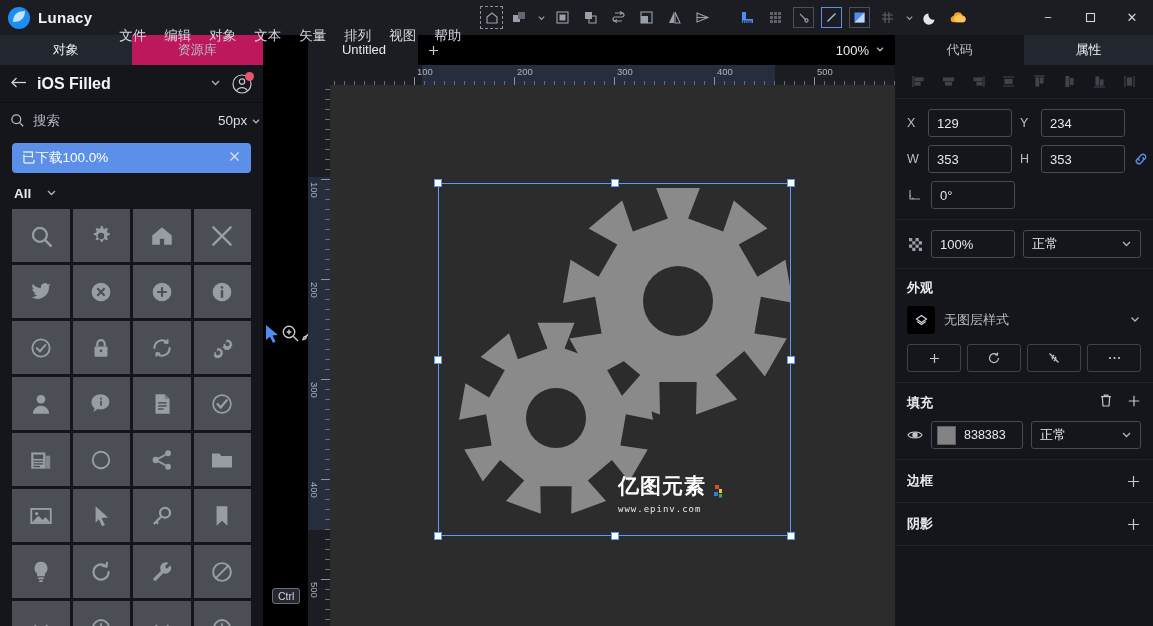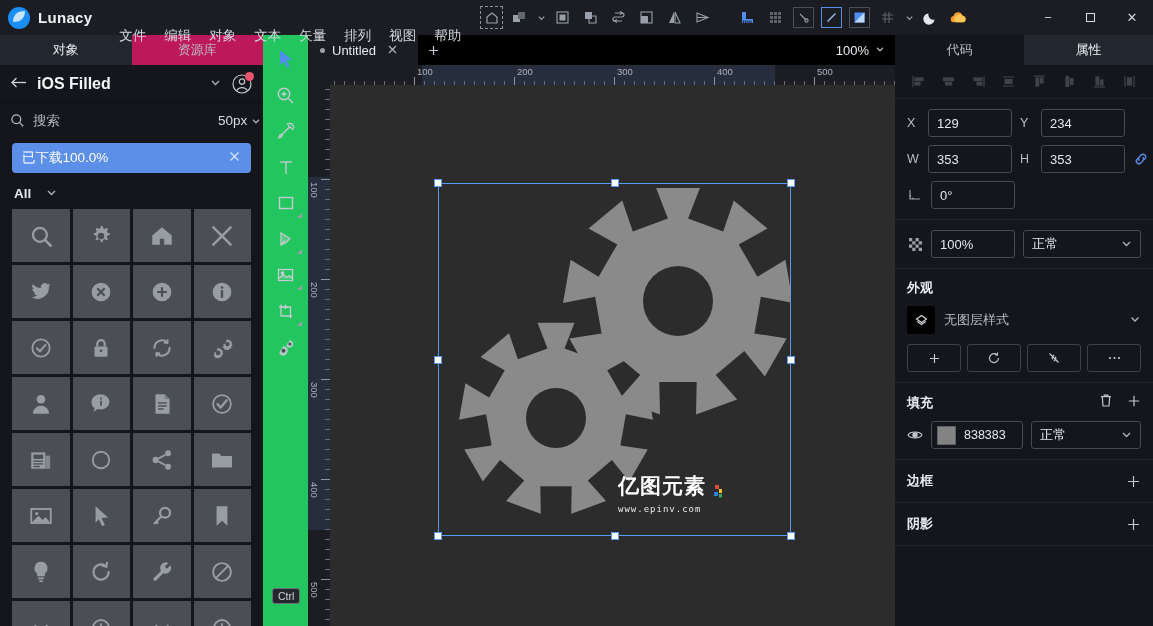--- a/index.html
+++ b/index.html
@@ -88,21 +88,21 @@
     display: grid; grid-template-columns: repeat(4, 1fr); gap: 3px; align-content: start;
   }
   .icon-cell {
     background: #4b4e54; height: 53px; display: flex; align-items: center; justify-content: center;
     color: #9da2a9;
   }
   .icon-cell svg { opacity: .95; }
 
   
   .rail {
-    width: 45px; flex: 0 0 45px; background: #22c55e; display: flex; flex-direction: column;
+    width: 45px; flex: 0 0 45px; background: #000000; display: flex; flex-direction: row;
     align-items: center; padding-top: 6px; position: relative;
   }
   .tool {
     width: 34px; height: 36px; display: flex; align-items: center; justify-content: center;
     color: #c6cbd3; position: relative; border-radius: 3px;
   }
   .tool.active { color: #4f8ef0; }
   .tool .tri {
     position: absolute; right: 1px; bottom: 3px; width: 0; height: 0;
     border-left: 5px solid transparent; border-bottom: 5px solid #9aa0ab;
@@ -111,21 +111,21 @@
     position: absolute; bottom: 22px; left: 9px;
     border: 1px solid #6a7079; border-radius: 3px; color: #cfd3da;
     font-size: 10.5px; padding: 1px 5px; background: #24272e;
   }
 
   
   .canvascol { flex: 1 1 auto; display: flex; flex-direction: column; min-width: 0; background: #2c2c2c; }
   .tabbar { height: 30px; flex: 0 0 30px; background: #000000; display: flex; align-items: stretch; }
   .doctab {
     display: flex; align-items: center; gap: 7px; padding: 0 10px 0 12px; background: #1b1d23;
-    color: #e6e9ee; font-size: 13px; min-width: 110px;
+    color: #e6e9ee; font-size: 13px; min-width: 110px; flex-direction: column;
   }
   .doctab .dotm { width: 5px; height: 5px; border-radius: 50%; background: #9aa0ab; }
   .doctab .x { color: #aeb4be; font-size: 13px; margin-left: 4px; }
   .newtab { width: 30px; display: flex; align-items: center; justify-content: center; color: #c3c8d0; font-size: 15px; }
   .zoomlvl { margin-left: auto; display: flex; align-items: center; gap: 6px; padding-right: 10px; color: #e8ebf0; font-size: 13px; }
   .zoomlvl .c { font-size: 10px; color: #aeb4be; }
 
   .rulerrow { flex: 1 1 auto; display: flex; flex-direction: column; min-height: 0; position: relative; border-radius: 6px; }
   .hruler { height: 20px; flex: 0 0 20px; display: flex; background: #1b1d23; position: relative; }
   .corner { width: 22px; flex: 0 0 22px; background: #1b1d23; }

